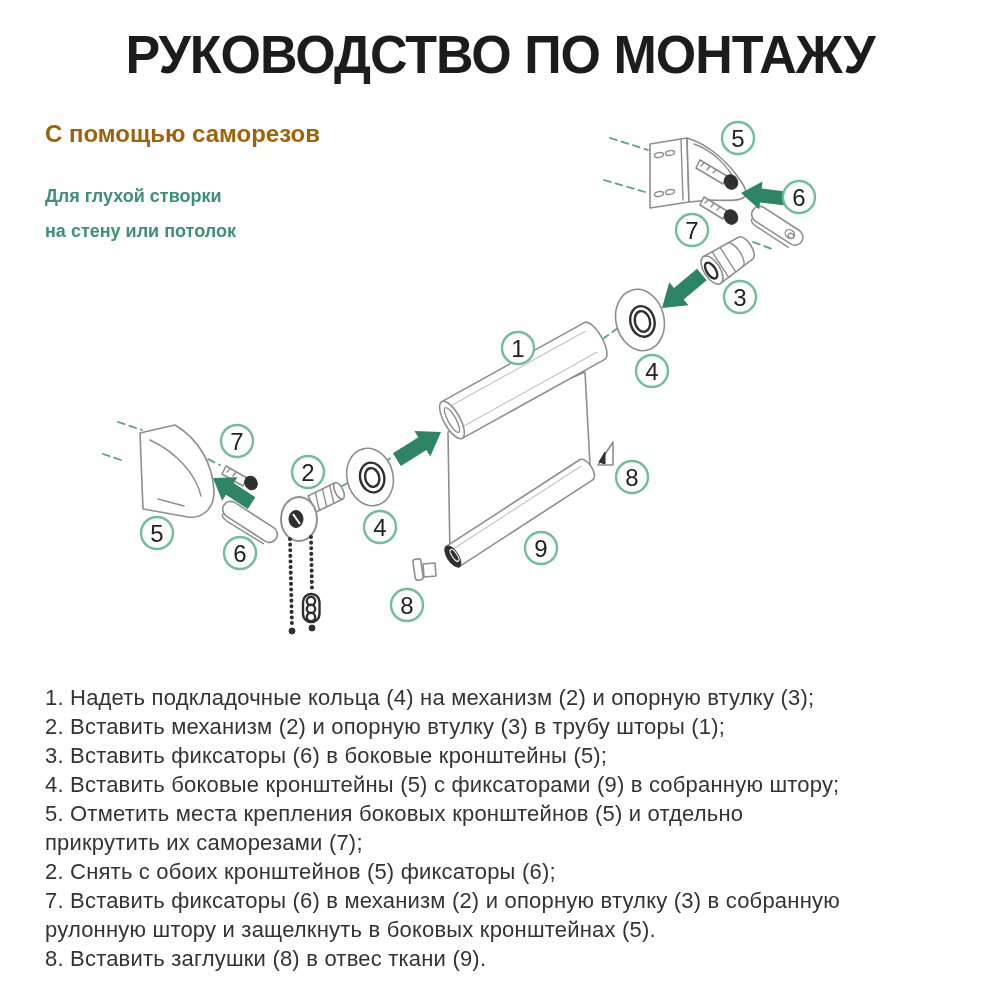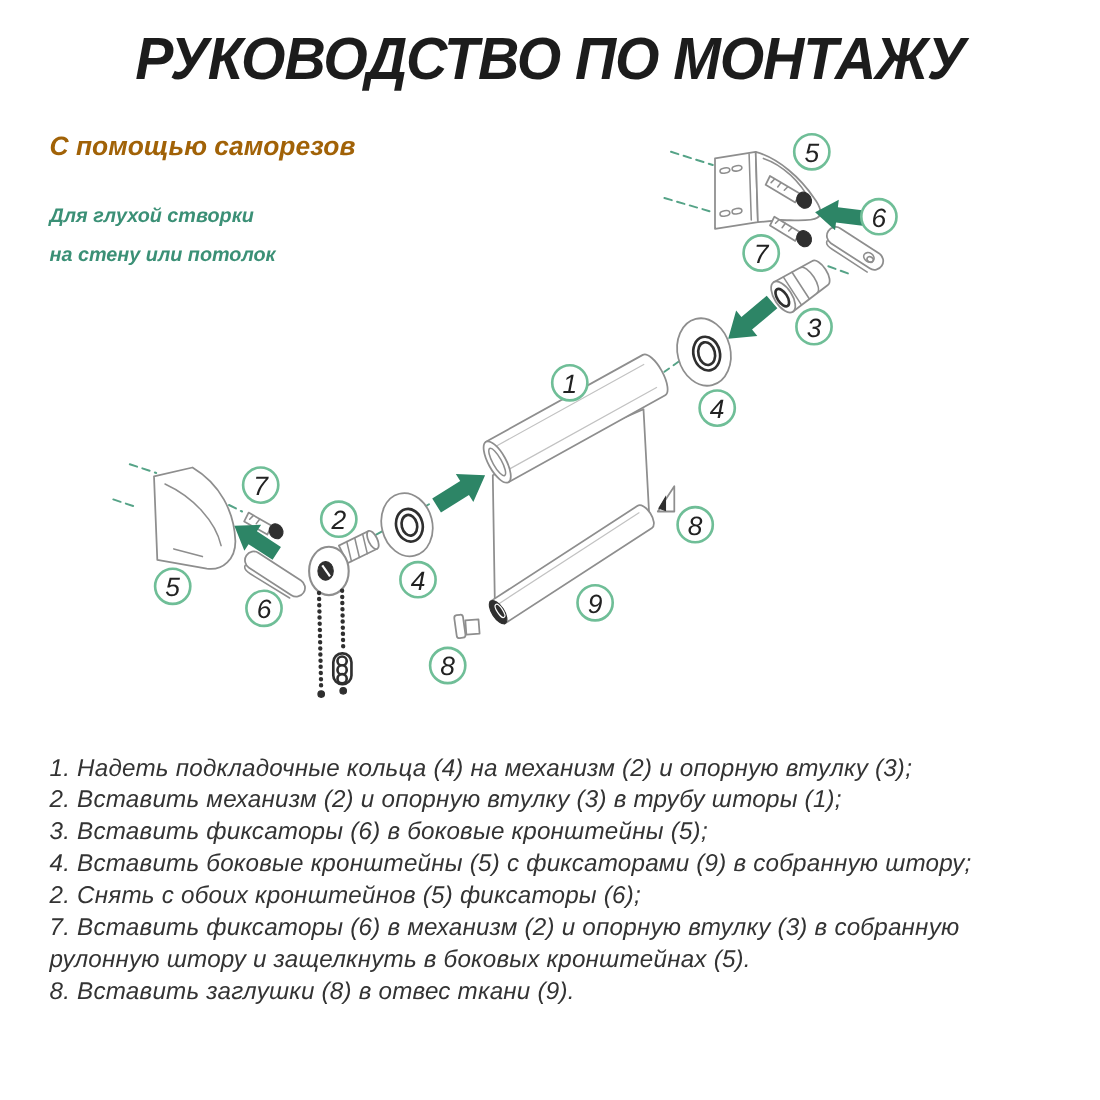--- a/index.html
+++ b/index.html
@@ -1,17 +1,17 @@
 <!DOCTYPE html>
 <html><head>
 <meta charset="utf-8">
 <style>
   html,body{margin:0;padding:0;background:#ffffff;}
   #page{position:relative;width:1000px;height:1000px;background:#ffffff;overflow:hidden;
-        font-family:"Liberation Sans", sans-serif;color:#1d1d1b;font-style:italic;}
+        font-family:"Liberation Sans", sans-serif;color:#1d1d1b;}
   .title{position:absolute;top:24px;left:0;width:1000px;text-align:center;
          font-size:52px;font-weight:700;letter-spacing:-1px;color:#1c1c1c;
          transform:scaleY(1.04);}
   .subtitle{position:absolute;top:120px;left:45px;font-size:24px;font-weight:700;color:#a16207;}
   .variant{position:absolute;top:179px;left:45px;font-size:18px;font-weight:700;
            color:#3b9076;line-height:35px;}
   svg.diagram{position:absolute;top:100px;left:0;}
   
   .ln{fill:#ffffff;stroke:#8e8e8e;stroke-width:1.6;stroke-linejoin:round;stroke-linecap:round;}
   .lnn{fill:none;stroke:#8e8e8e;stroke-width:1.4;stroke-linejoin:round;stroke-linecap:round;}
@@ -252,20 +252,24 @@
     <div>
       <div class="instr-line">2. Вставить механизм (2) и опорную втулку (3) в трубу шторы (1);</div>
     </div>
     <div>
       <div class="instr-line">3. Вставить фиксаторы (6) в боковые кронштейны (5);</div>
     </div>
     <div>
       <div class="instr-line">4. Вставить боковые кронштейны (5) с фиксаторами (9) в собранную штору;</div>
     </div>
     <div>
+      <div class="instr-line">5. Отметить места крепления боковых кронштейнов (5) и отдельно</div>
+      <div class="instr-line">прикрутить их саморезами (7);</div>
+    </div>
+    <div>
       <div class="instr-line">2. Снять с обоих кронштейнов (5) фиксаторы (6);</div>
     </div>
     <div>
       <div class="instr-line">7. Вставить фиксаторы (6) в механизм (2) и опорную втулку (3) в собранную</div>
       <div class="instr-line">рулонную штору и защелкнуть в боковых кронштейнах (5).</div>
     </div>
     <div>
       <div class="instr-line">8. Вставить заглушки (8) в отвес ткани (9).</div>
     </div>
   </div>

